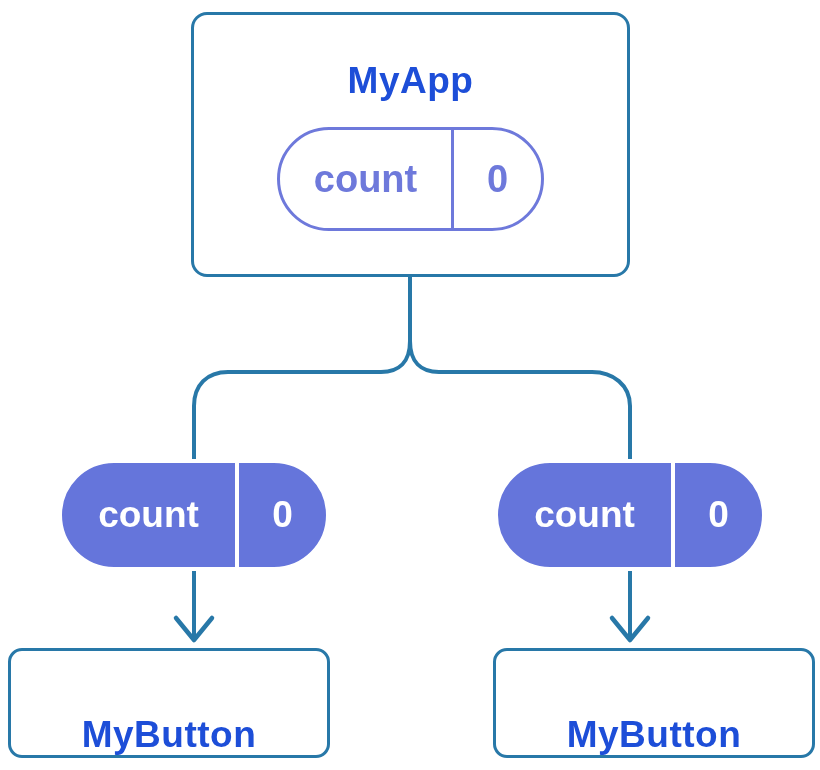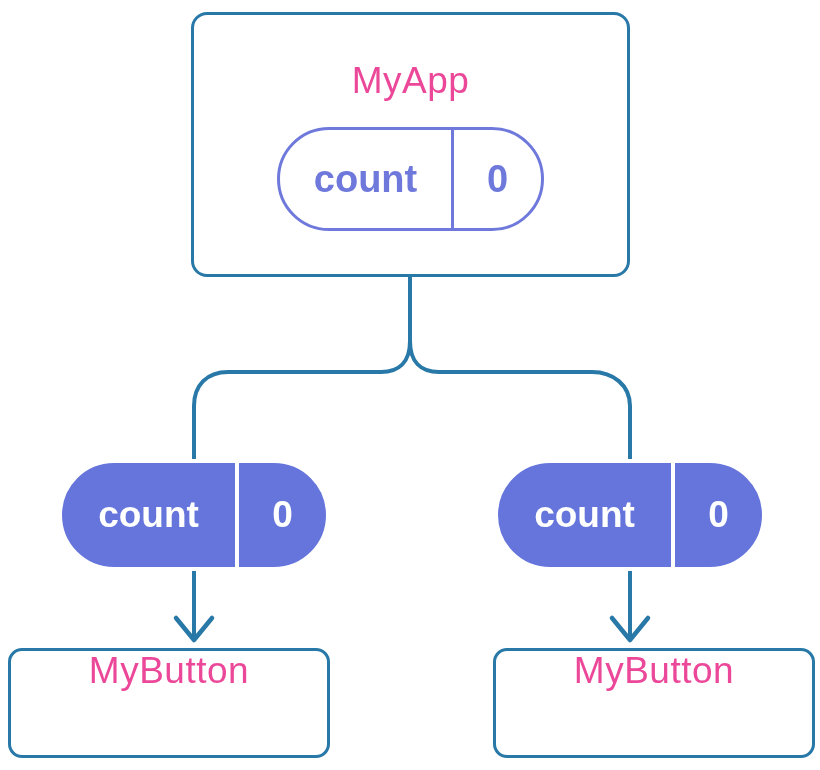--- a/index.html
+++ b/index.html
@@ -26,23 +26,23 @@
     left: 191px; top: 12px;
     width: 439px; height: 265px;
     border-radius: 16px;
     display: flex;
     flex-direction: column;
     align-items: center;
     padding-top: 46px;
   }
   .node-title {
     font-size: 37px;
-    font-weight: 400;
+    font-weight: 700;
     line-height: 40px;
-    color: #ec4899;
+    color: #1d4ed8;
     letter-spacing: 0.5px;
   }
   .state-pill {
     display: flex;
     align-items: stretch;
     border-radius: 999px;
     box-sizing: border-box;
     overflow: hidden;
   }
   .state-pill .cell {
@@ -71,21 +71,21 @@
     font-size: 37px;
   }
   .state-pill.filled .divider { width: 4px; background: #ffffff; }
   .state-pill.filled.pos-left  { left: 58px;  top: 459px; }
   .state-pill.filled.pos-right { left: 494px; top: 459px; }
   .node.leaf {
     top: 648px;
     height: 110px;
     border-radius: 14px;
     display: flex;
-    align-items: flex-start;
+    align-items: flex-end;
     justify-content: center;
   }
   .node.leaf.pos-left  { left: 8px;   width: 322px; }
   .node.leaf.pos-right { left: 493px; width: 322px; }
 </style>
 </head>
 <body>
 
 <div class="canvas">
 

